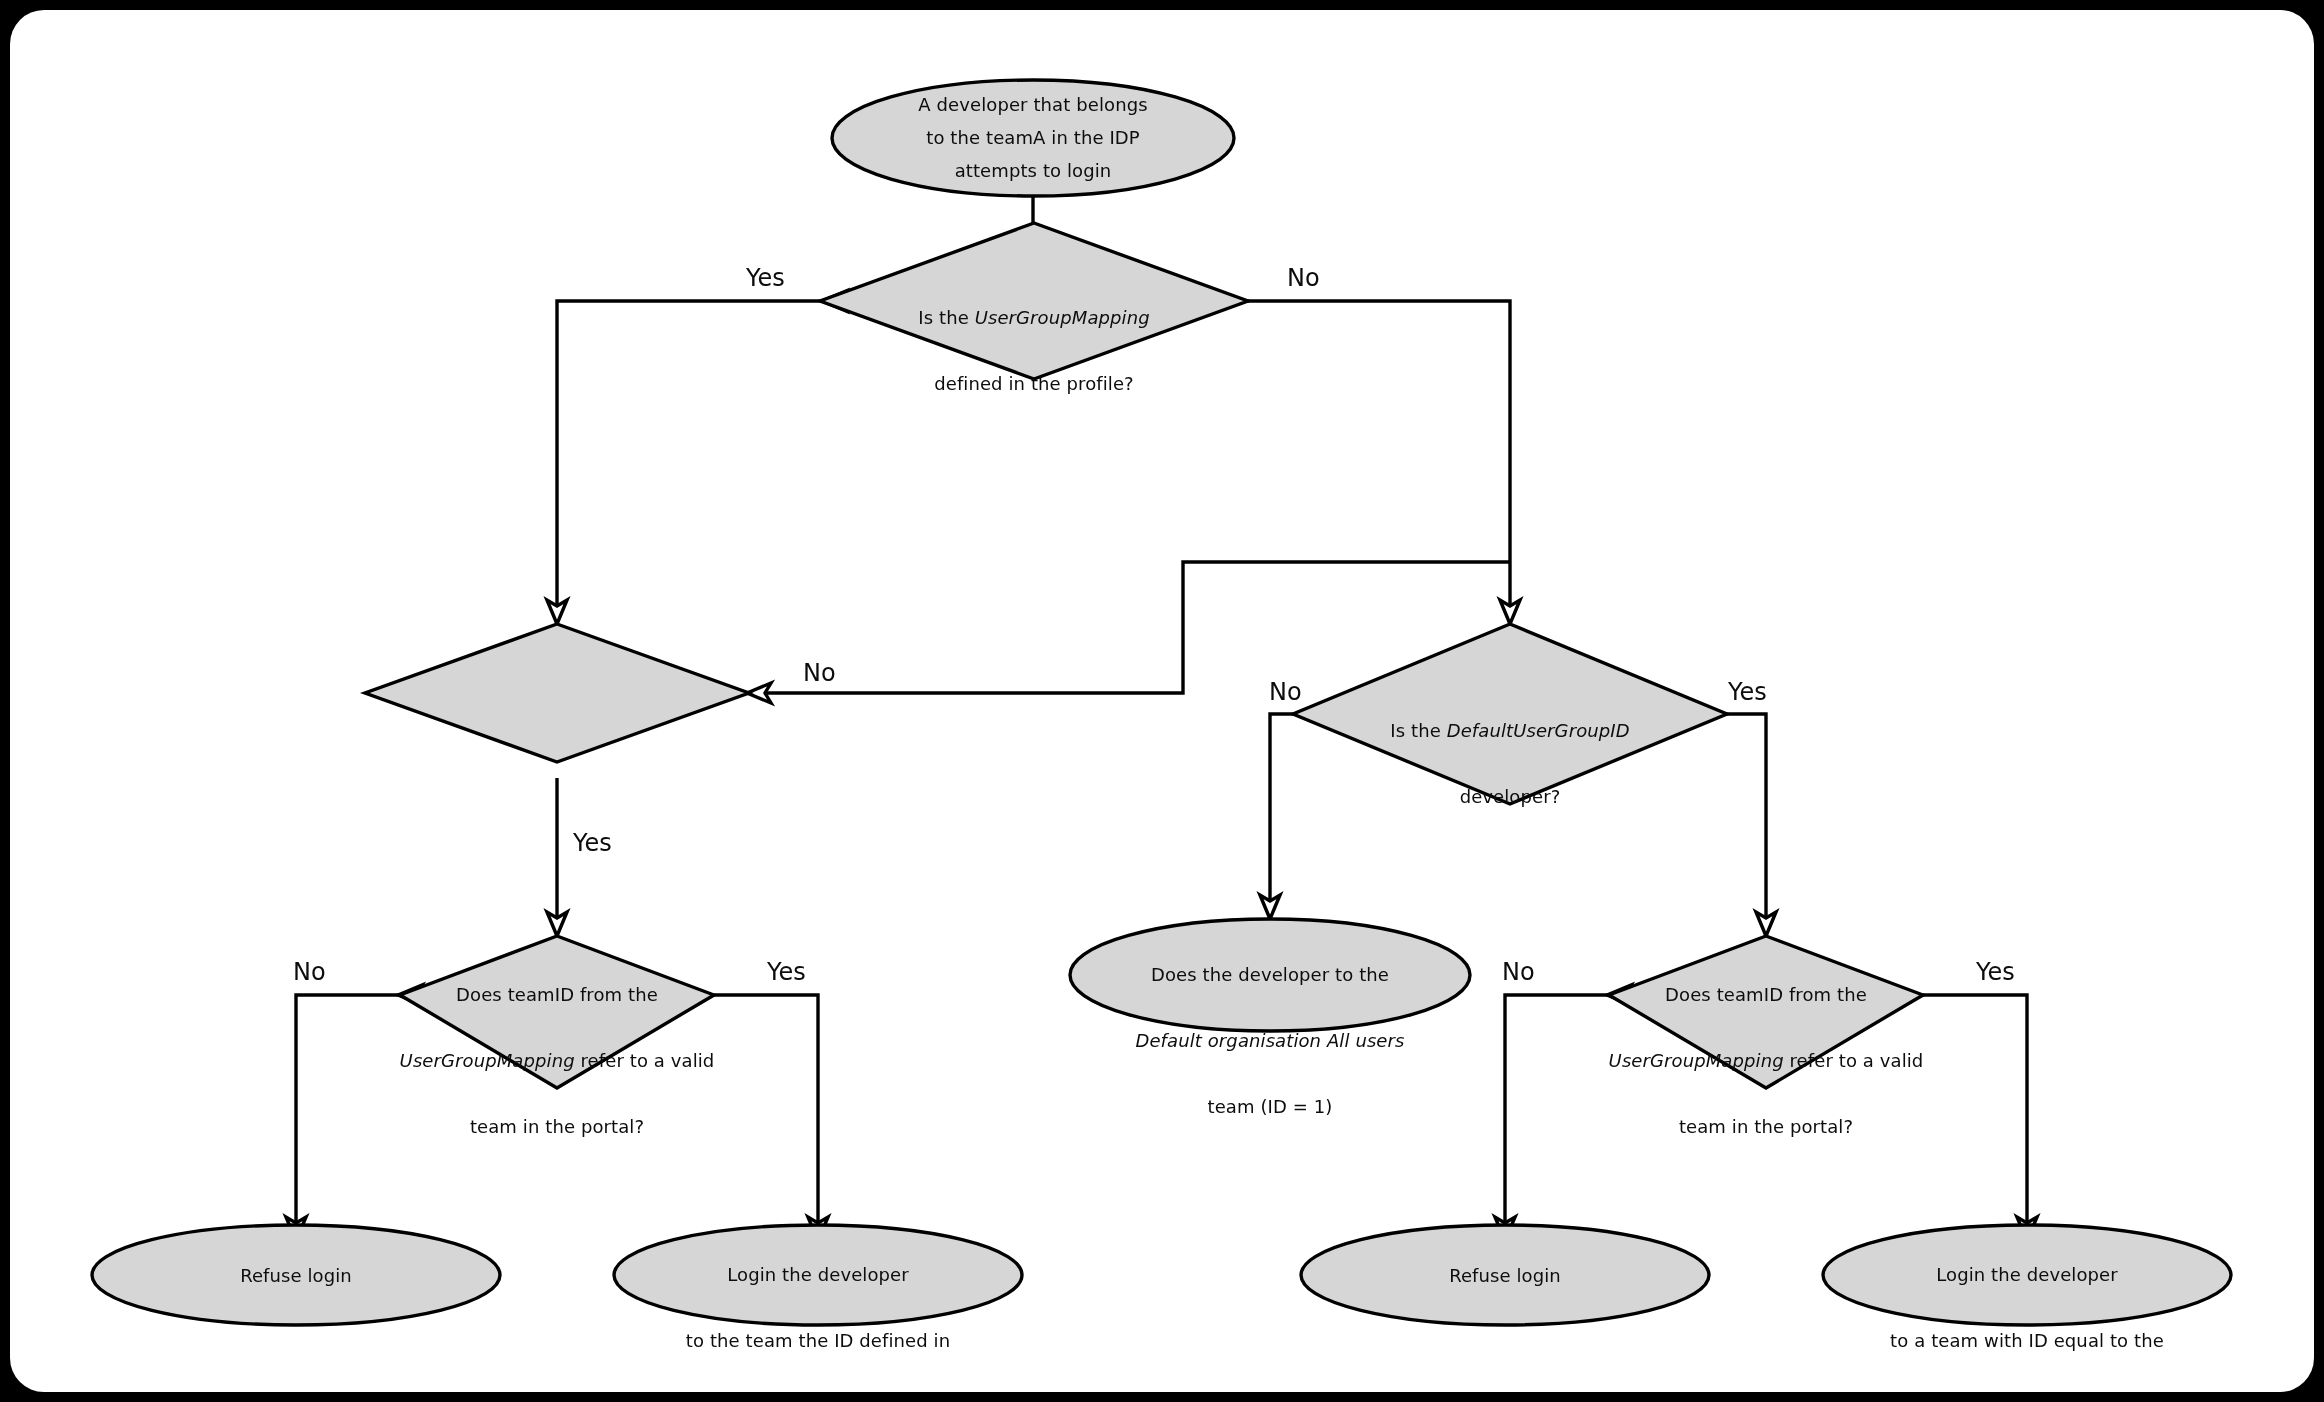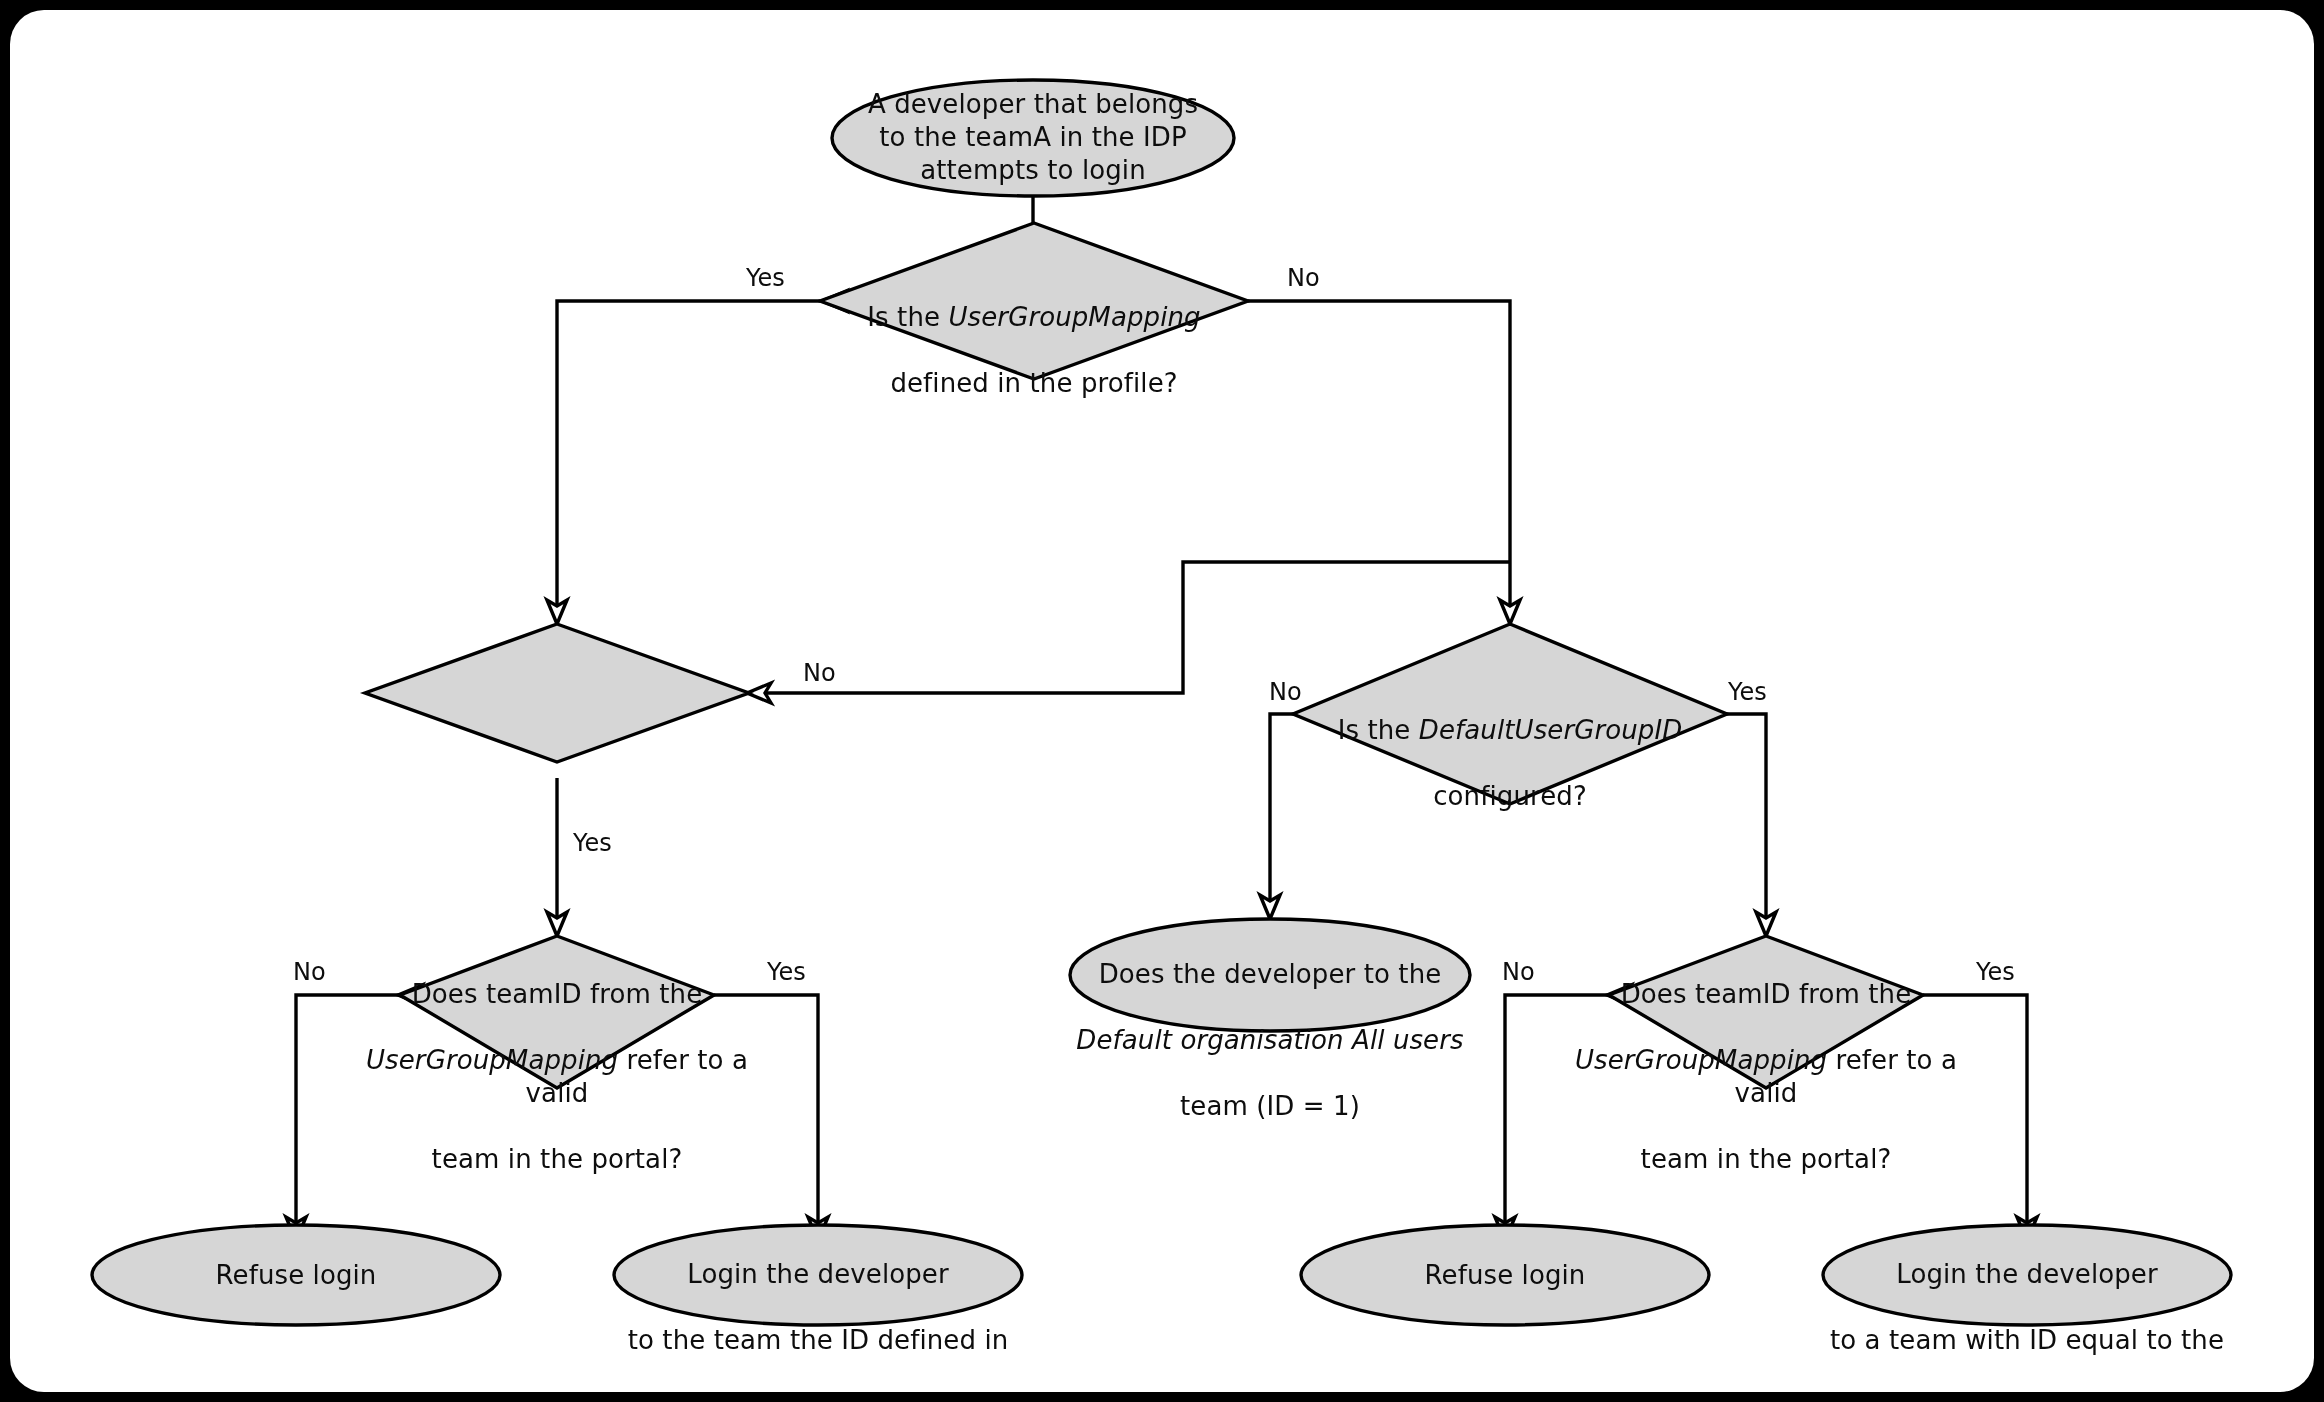--- a/index.html
+++ b/index.html
@@ -59,21 +59,21 @@
   .arrow-head {
     fill: #ffffff;
     stroke: #000000;
     stroke-width: 3.4;
     stroke-linejoin: miter;
   }
   .node-label {
     position: absolute;
     text-align: center;
     color: #0d0d0d;
-    font-size: 26px;
+    font-size: 18px;
     line-height: 33px;
     letter-spacing: 0.1px;
     white-space: pre-line;
     pointer-events: none;
   }
   .node-label .em {
     font-style: italic;
   }
   .edge-label {
     position: absolute;
@@ -171,21 +171,21 @@
 attempts to login</div>
 
       <div class="node-label" style="left:814px; top:258px; width:420px;">
         <span>Is the </span><span class="em">UserGroupMapping</span><br>
         <span>defined in the profile?</span>
       </div>
 
 
       <div class="node-label" style="left:1290px; top:671px; width:420px;">
         <span>Is the </span><span class="em">DefaultUserGroupID</span><br>
-        <span>configured?</span>
+        <span>developer?</span>
       </div>
 
       <div class="node-label" style="left:337px; top:935px; width:420px;">
         <span>Does teamID from the</span><br>
         <span class="em">UserGroupMapping</span><span> refer to a valid</span><br>
         <span>team in the portal?</span>
       </div>
 
       <div class="node-label" style="left:1546px; top:935px; width:420px;">
         <span>Does teamID from the</span><br>

